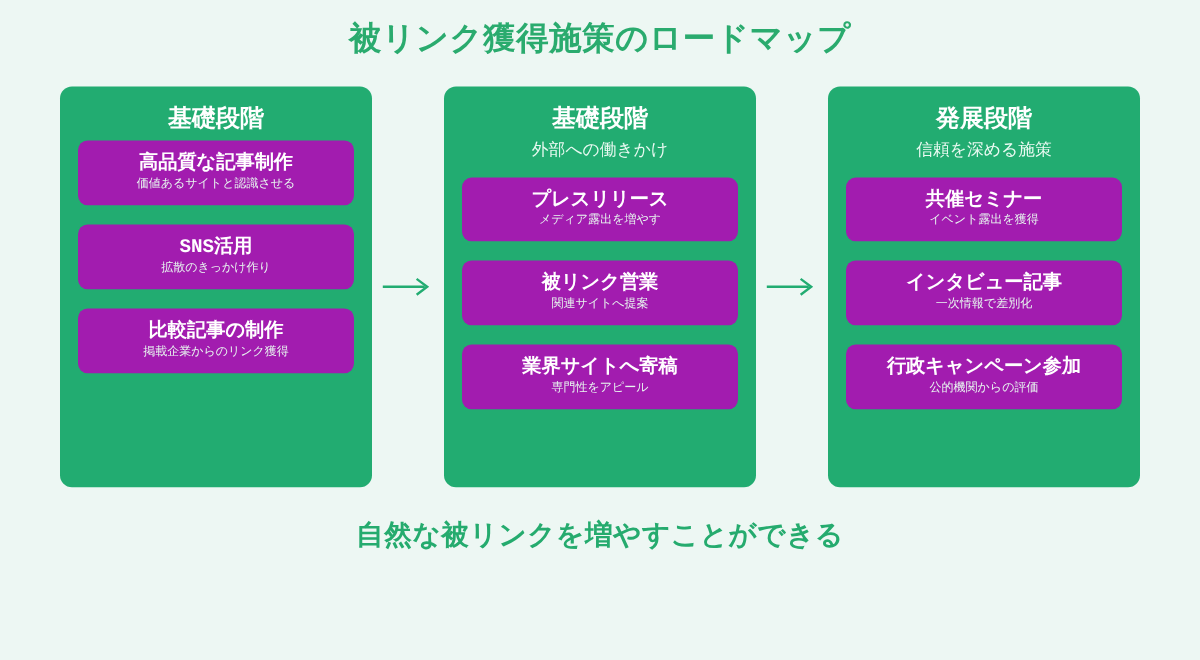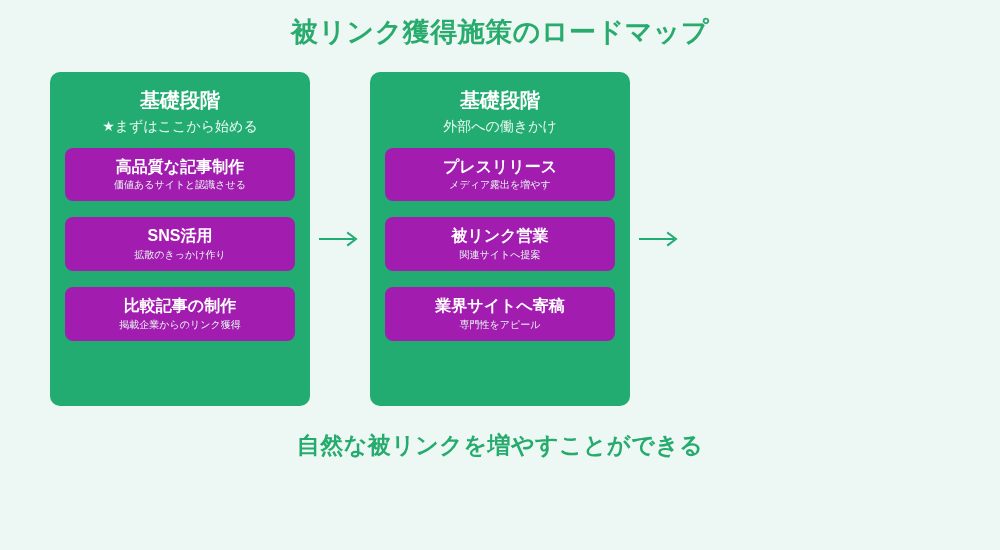--- a/index.html
+++ b/index.html
@@ -35,20 +35,22 @@
     line-height: 1.2;
     text-align: center;
   }
 
   
   .stages-row {
     margin-top: 24px;
     width: 900px;
     display: flex;
     align-items: stretch;
+    justify-content: space-between;
+    font-family: Liberation Mono, monospace;
   }
   .stage-panel {
     width: 260px;
     background: #22ac71;
     border-radius: 10px;
     padding: 16px 10px 14px 10px;
     box-sizing: border-box;
     display: flex;
     flex-direction: column;
     align-items: center;
@@ -123,21 +125,20 @@
 <body>
 
 <div class="infographic">
 
   <div class="page-title">被リンク獲得施策のロードマップ</div>
 
   <div class="stages-row">
 
     <div class="stage-panel">
       <div class="stage-title">基礎段階</div>
-      <div class="stage-subtitle">★まずはここから始める</div>
       <div class="cards">
         <div class="card">
           <div class="card-title">高品質な記事制作</div>
           <div class="card-desc">価値あるサイトと認識させる</div>
         </div>
         <div class="card">
           <div class="card-title">SNS活用</div>
           <div class="card-desc">拡散のきっかけ作り</div>
         </div>
         <div class="card">
@@ -173,18 +174,36 @@
       </div>
     </div>
 
     <div class="arrow-gap">
       <svg class="arrow-icon" width="44" height="18" viewBox="0 0 44 18" aria-hidden="true">
         <line x1="1" y1="9" x2="36" y2="9" stroke="#22ac71" stroke-width="2"></line>
         <polyline points="30,3 38,9 30,15" fill="none" stroke="#22ac71" stroke-width="2" stroke-linecap="square"></polyline>
       </svg>
     </div>
 
+    <div class="stage-panel">
+      <div class="stage-title">発展段階</div>
+      <div class="stage-subtitle">信頼を深める施策</div>
+      <div class="cards">
+        <div class="card">
+          <div class="card-title">共催セミナー</div>
+          <div class="card-desc">イベント露出を獲得</div>
+        </div>
+        <div class="card">
+          <div class="card-title">インタビュー記事</div>
+          <div class="card-desc">一次情報で差別化</div>
+        </div>
+        <div class="card">
+          <div class="card-title">行政キャンペーン参加</div>
+          <div class="card-desc">公的機関からの評価</div>
+        </div>
+      </div>
+    </div>
 
   </div>
 
   <div class="page-footer">自然な被リンクを増やすことができる</div>
 
 </div>
 
 </body></html>

